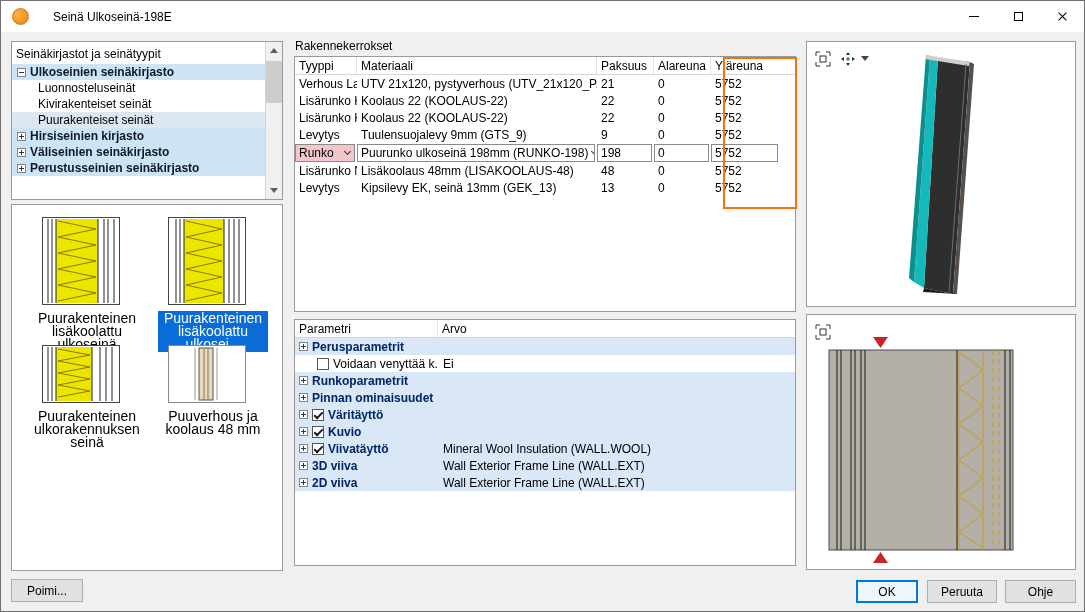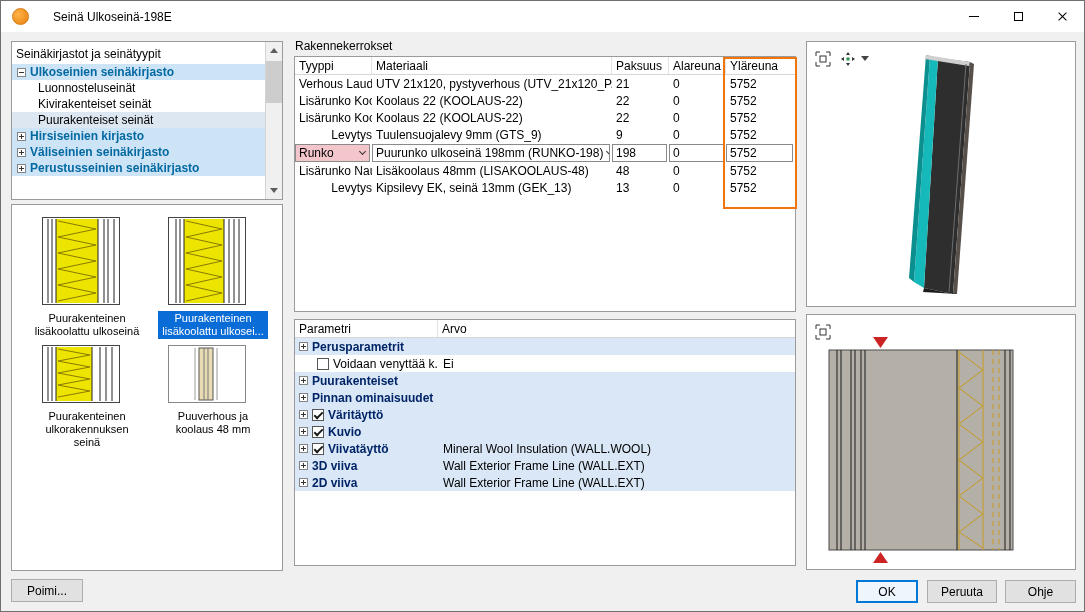--- a/index.html
+++ b/index.html
@@ -24,52 +24,52 @@
   .glyph-close::before{ transform:rotate(45deg); }
   .glyph-close::after{ transform:rotate(-45deg); }
 
   .panel{ position:absolute; background:#fff; border:1px solid #9a9a9a; }
 
   
   .tree-panel{ left:10px; top:40px; width:272px; height:159px; display:flex; }
   .tree-content{ flex:1; overflow:hidden; padding-top:4px; }
   .tree-header{ padding:1px 4px 3px; white-space:nowrap; }
   .tree-row{ height:16px; display:flex; align-items:center; gap:4px; padding-left:5px; white-space:nowrap; }
-  .tree-row.cat{ background:#cde4f7; font-weight:bold; color:#0369a1; }
+  .tree-row.cat{ background:#cde4f7; font-weight:bold; color:#0f172a; }
   .tree-row.child{ padding-left:26px; }
   .tree-row.child.sel{ background:#dde7f1; }
   .expander{ width:9px; height:9px; min-width:9px; border:1px solid #848484; background:#fff; position:relative; }
   .expander::before{ content:""; position:absolute; left:1px; right:1px; top:3px; height:1px; background:#333; }
   .expander.plus::after{ content:""; position:absolute; top:1px; bottom:1px; left:3px; width:1px; background:#333; }
   .scrollbar{ width:17px; background:#f0f0f0; border-left:1px solid #d4d4d4;
     display:flex; flex-direction:column; }
   .sb-arrow{ width:16px; height:17px; display:flex; align-items:center; justify-content:center; }
   .sb-arrow.up::before{ content:""; border-left:4px solid transparent; border-right:4px solid transparent; border-bottom:5px solid #5d5d5d; }
   .sb-arrow.down::before{ content:""; border-left:4px solid transparent; border-right:4px solid transparent; border-top:5px solid #5d5d5d; }
   .sb-track{ flex:1; position:relative; }
   .sb-thumb{ position:absolute; top:2px; left:0; width:16px; height:42px; background:#cdcdcd; }
 
   
   .thumbs-panel{ left:10px; top:203px; width:272px; height:367px; }
   .thumb{ position:absolute; width:122px; text-align:center; }
   .thumb-img{ display:inline-block; font-size:0; }
-  .thumb-label{ font-size:11px; line-height:13px; margin-top:3px; padding:1px 2px;margin-left:12px; }
+  .thumb-label{ font-size:14px; line-height:13px; margin-top:3px; padding:1px 2px;margin-left:12px; }
   .thumb.sel .thumb-label{ background:#0a6cd6; color:#fff; }
 
   
   .btn{ position:absolute; height:23px; background:#e1e1e1; border:1px solid #adadad;
     font:inherit; font-size:12px; text-align:center; cursor:default; }
   .btn.default{ background:#eef6fd; border:2px solid #0078d7; }
 
   
   .layers-title{ position:absolute; left:294px; top:38px; }
   .layers-table{ left:293px; top:55px; width:502px; height:256px; overflow:hidden; }
   .lhead{ display:flex; height:18px; border-bottom:1px solid #d6d6d6; }
   .lh{ padding-left:4px; border-right:1px solid #e2e2e2; display:flex; align-items:center; white-space:nowrap; }
-  .w0{ width:77px;text-align:right; } .w1{ width:240px; } .w2{ width:57px; } .w3{ width:57px; } .w4{ width:69px; border-right:none; }
+  .w0{ width:62px; } .w1{ width:240px; } .w2{ width:57px; } .w3{ width:57px; } .w4{ width:69px; border-right:none; }
   .lrow{ display:flex; height:17px; align-items:center; }
   .lrow.editing{ height:19px; }
   .lc{ padding-left:4px; white-space:nowrap; overflow:hidden; }
   .lc.ctl{ padding:0 2px 0 0; }
   .dd{ height:18px; border:1px solid #8a8a8a; background:#fff; display:flex; align-items:center;
        justify-content:space-between; width:100%; padding-left:3px; white-space:nowrap; overflow:hidden; }
   .dd.pink{ background:#f3c6cb; }
   .chev{ width:5px; height:5px; min-width:5px; border-right:1px solid #333; border-bottom:1px solid #333;
     transform:rotate(45deg); margin:-2px 4px 0 4px; }
   .edit{ height:18px; border:1px solid #8a8a8a; width:100%; font:inherit; font-size:12px; padding:0 0 0 3px; background:#fff; }
@@ -323,21 +323,21 @@
     <div class="prow">
       <div class="plabel indent">
           <span class="checkbox"></span>
         <span class="pname normal">Voidaan venyttää k...</span>
         </div>
       <div class="pvalue">Ei</div>
     </div>
     <div class="prow hdr">
       <div class="plabel">
           <span class="expander plus"></span>
-        <span class="pname">Puurakenteiset</span>
+        <span class="pname">Runkoparametrit</span>
         </div>
       <div class="pvalue"></div>
     </div>
     <div class="prow hdr">
       <div class="plabel">
           <span class="expander plus"></span>
         <span class="pname">Pinnan ominaisuudet</span>
         </div>
       <div class="pvalue"></div>
     </div>

